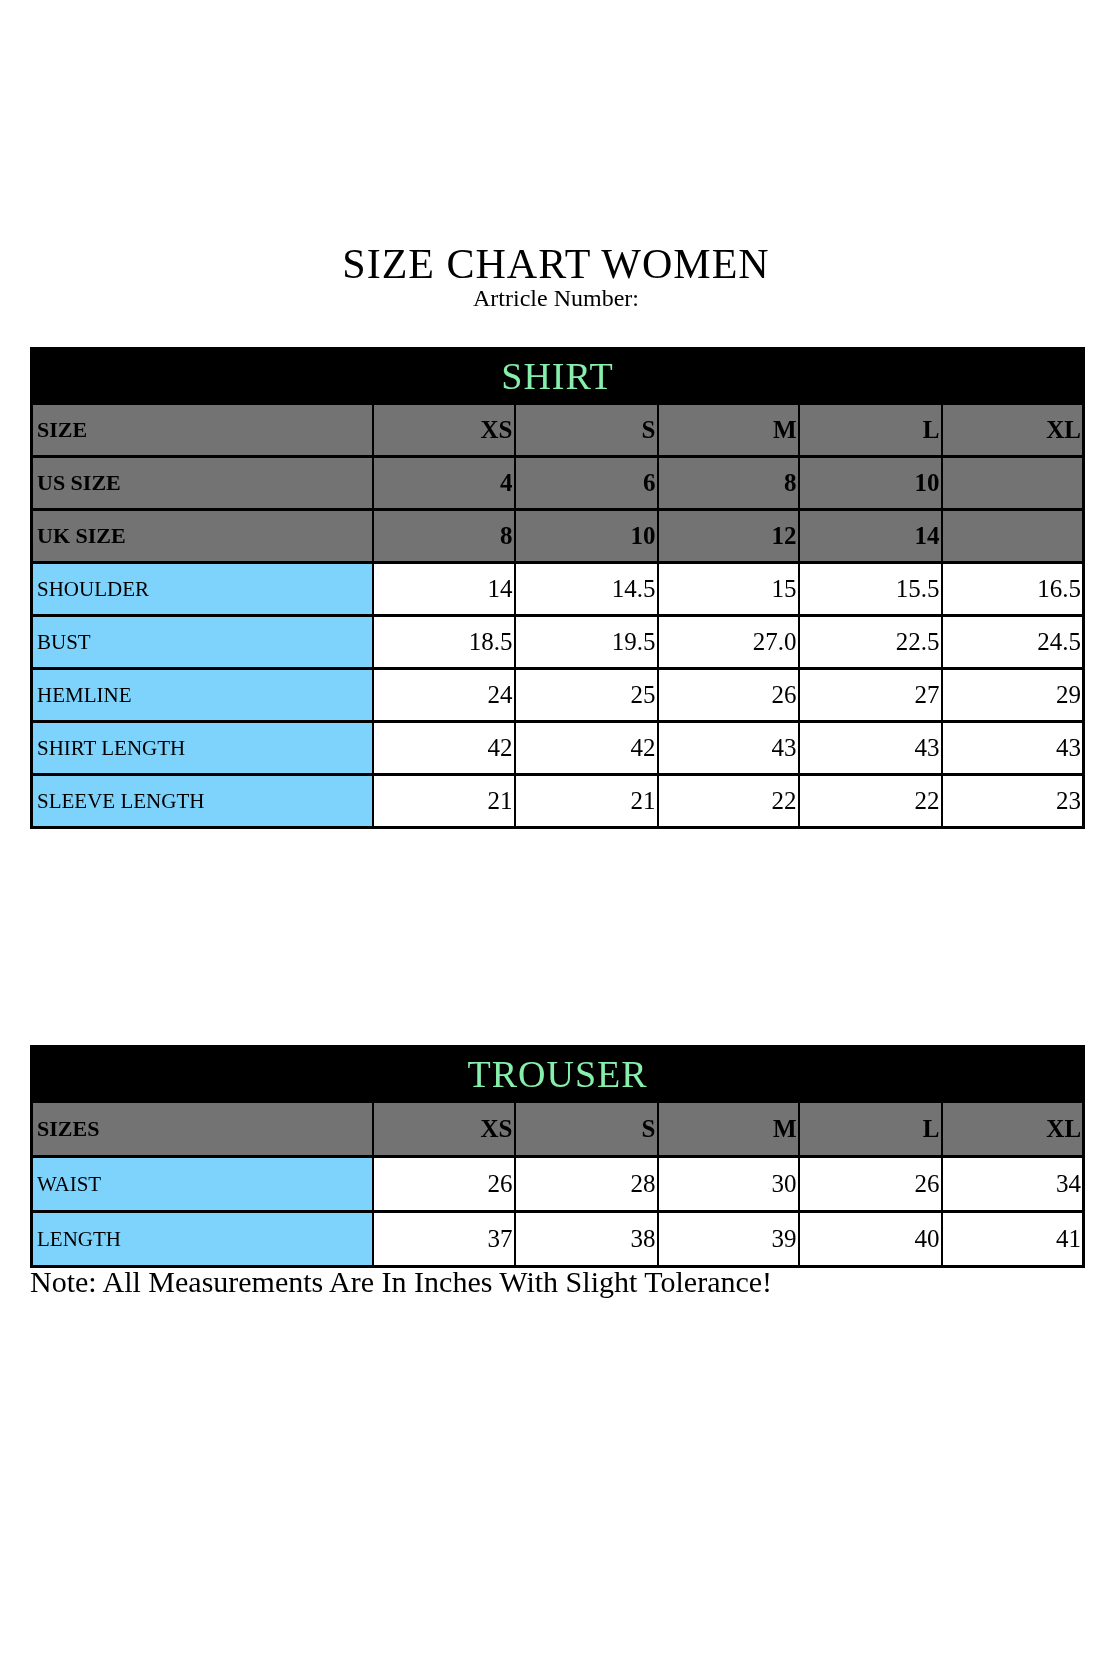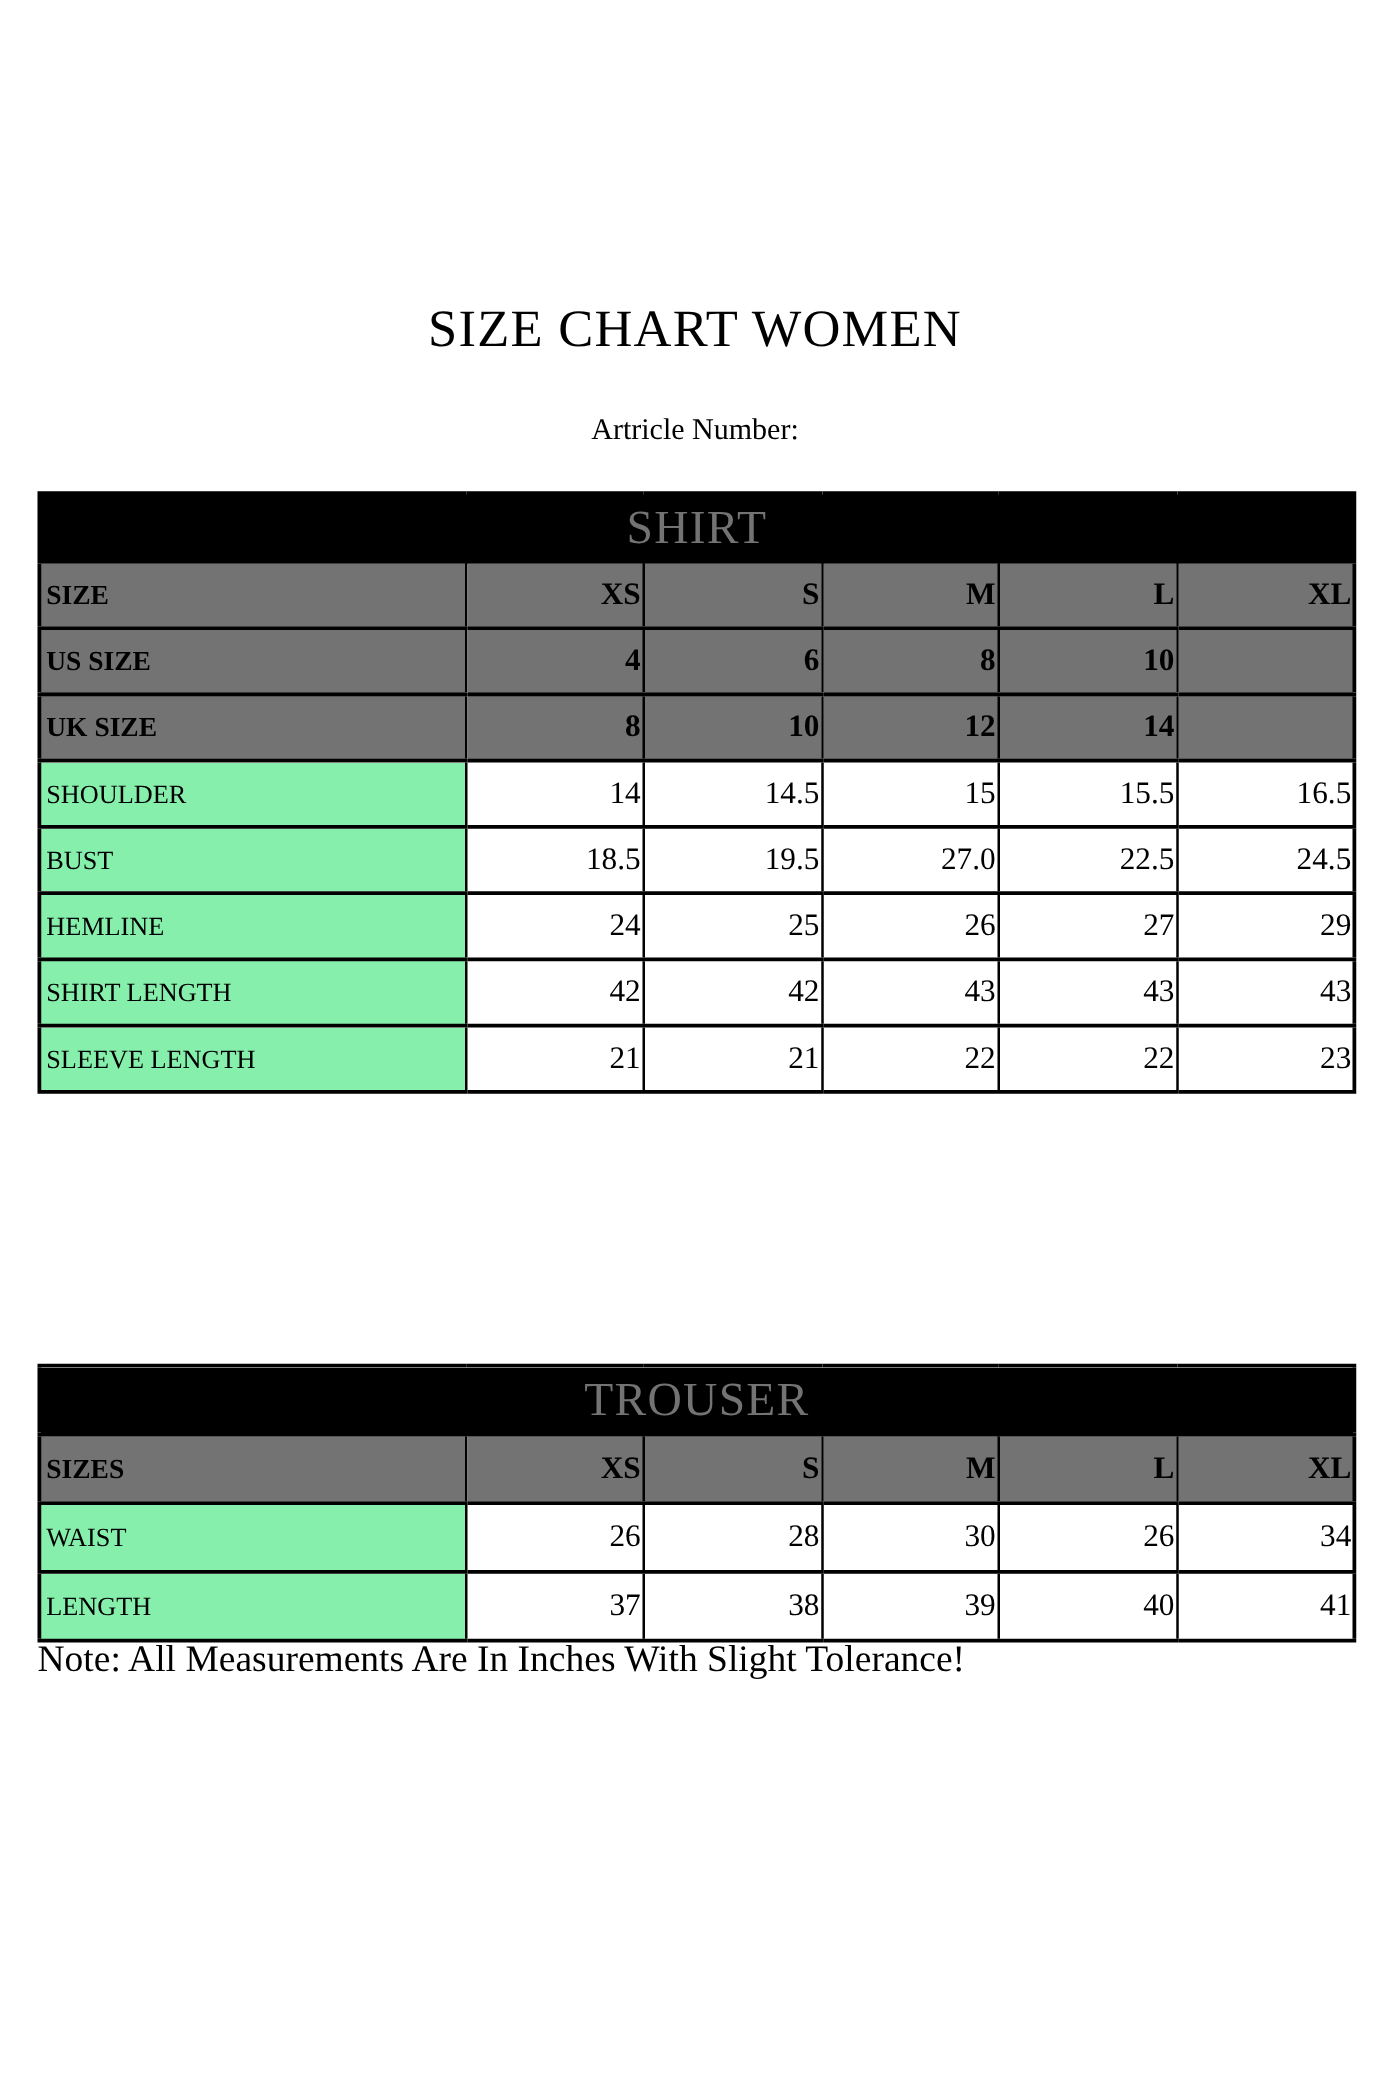--- a/index.html
+++ b/index.html
@@ -6,40 +6,40 @@
   .page{
     width:1110px;height:1665px;background:#ffffff;color:#000;
     font-family:"Liberation Serif","DejaVu Serif",serif;
     position:relative;overflow:hidden;
   }
   .content{width:1052px;margin-left:30px;padding-top:243px;}
   .doc-title{
     font-size:42px;font-weight:400;text-align:center;margin:0;
     letter-spacing:1px;line-height:1.0;
   }
-  .article-label{font-size:24px;text-align:center;margin-top:46px;line-height:26px;}
+  .article-label{font-size:24px;text-align:center;line-height:26px;}
   .article-number{font-size:29px;font-weight:700;text-align:center;margin-top:12px;line-height:32px;}
 
   table.size-table{
     border-collapse:collapse;table-layout:fixed;width:1052px;
     border:3px solid #000;
   }
   .shirt-table{margin-top:36px;}
   .trouser-table{margin-top:216px;}
   .size-table td{
     border-left:2px solid #000;border-right:2px solid #000;
     border-top:3px solid #000;border-bottom:3px solid #000;
     overflow:hidden;white-space:nowrap;
   }
   td.band-cell{
-    background:#000000;color:#737373;text-align:center;
+    background:#000000;color:#86efac;text-align:center;
     font-size:38px;height:50px;letter-spacing:1px;font-weight:400;
   }
   tr.hdr-row td, tr.shaded-row td{background:#737373;font-weight:700;}
-  tr.meas-row td.lab{background:#86efac;font-weight:400;}
+  tr.meas-row td.lab{background:#7dd3fc;font-weight:400;}
   tr.meas-row td.val{background:#ffffff;font-weight:400;}
   td.lab{
     text-align:left;padding-left:4px;font-size:22px;height:48px;
   }
   tr.meas-row td.lab{font-size:21px;}
   td.val{text-align:right;font-size:25px;height:48px;}
   .trouser-table td.lab,.trouser-table td.val{height:50px;}
   .note{
     font-size:30px;text-align:left;line-height:27px;
   }

